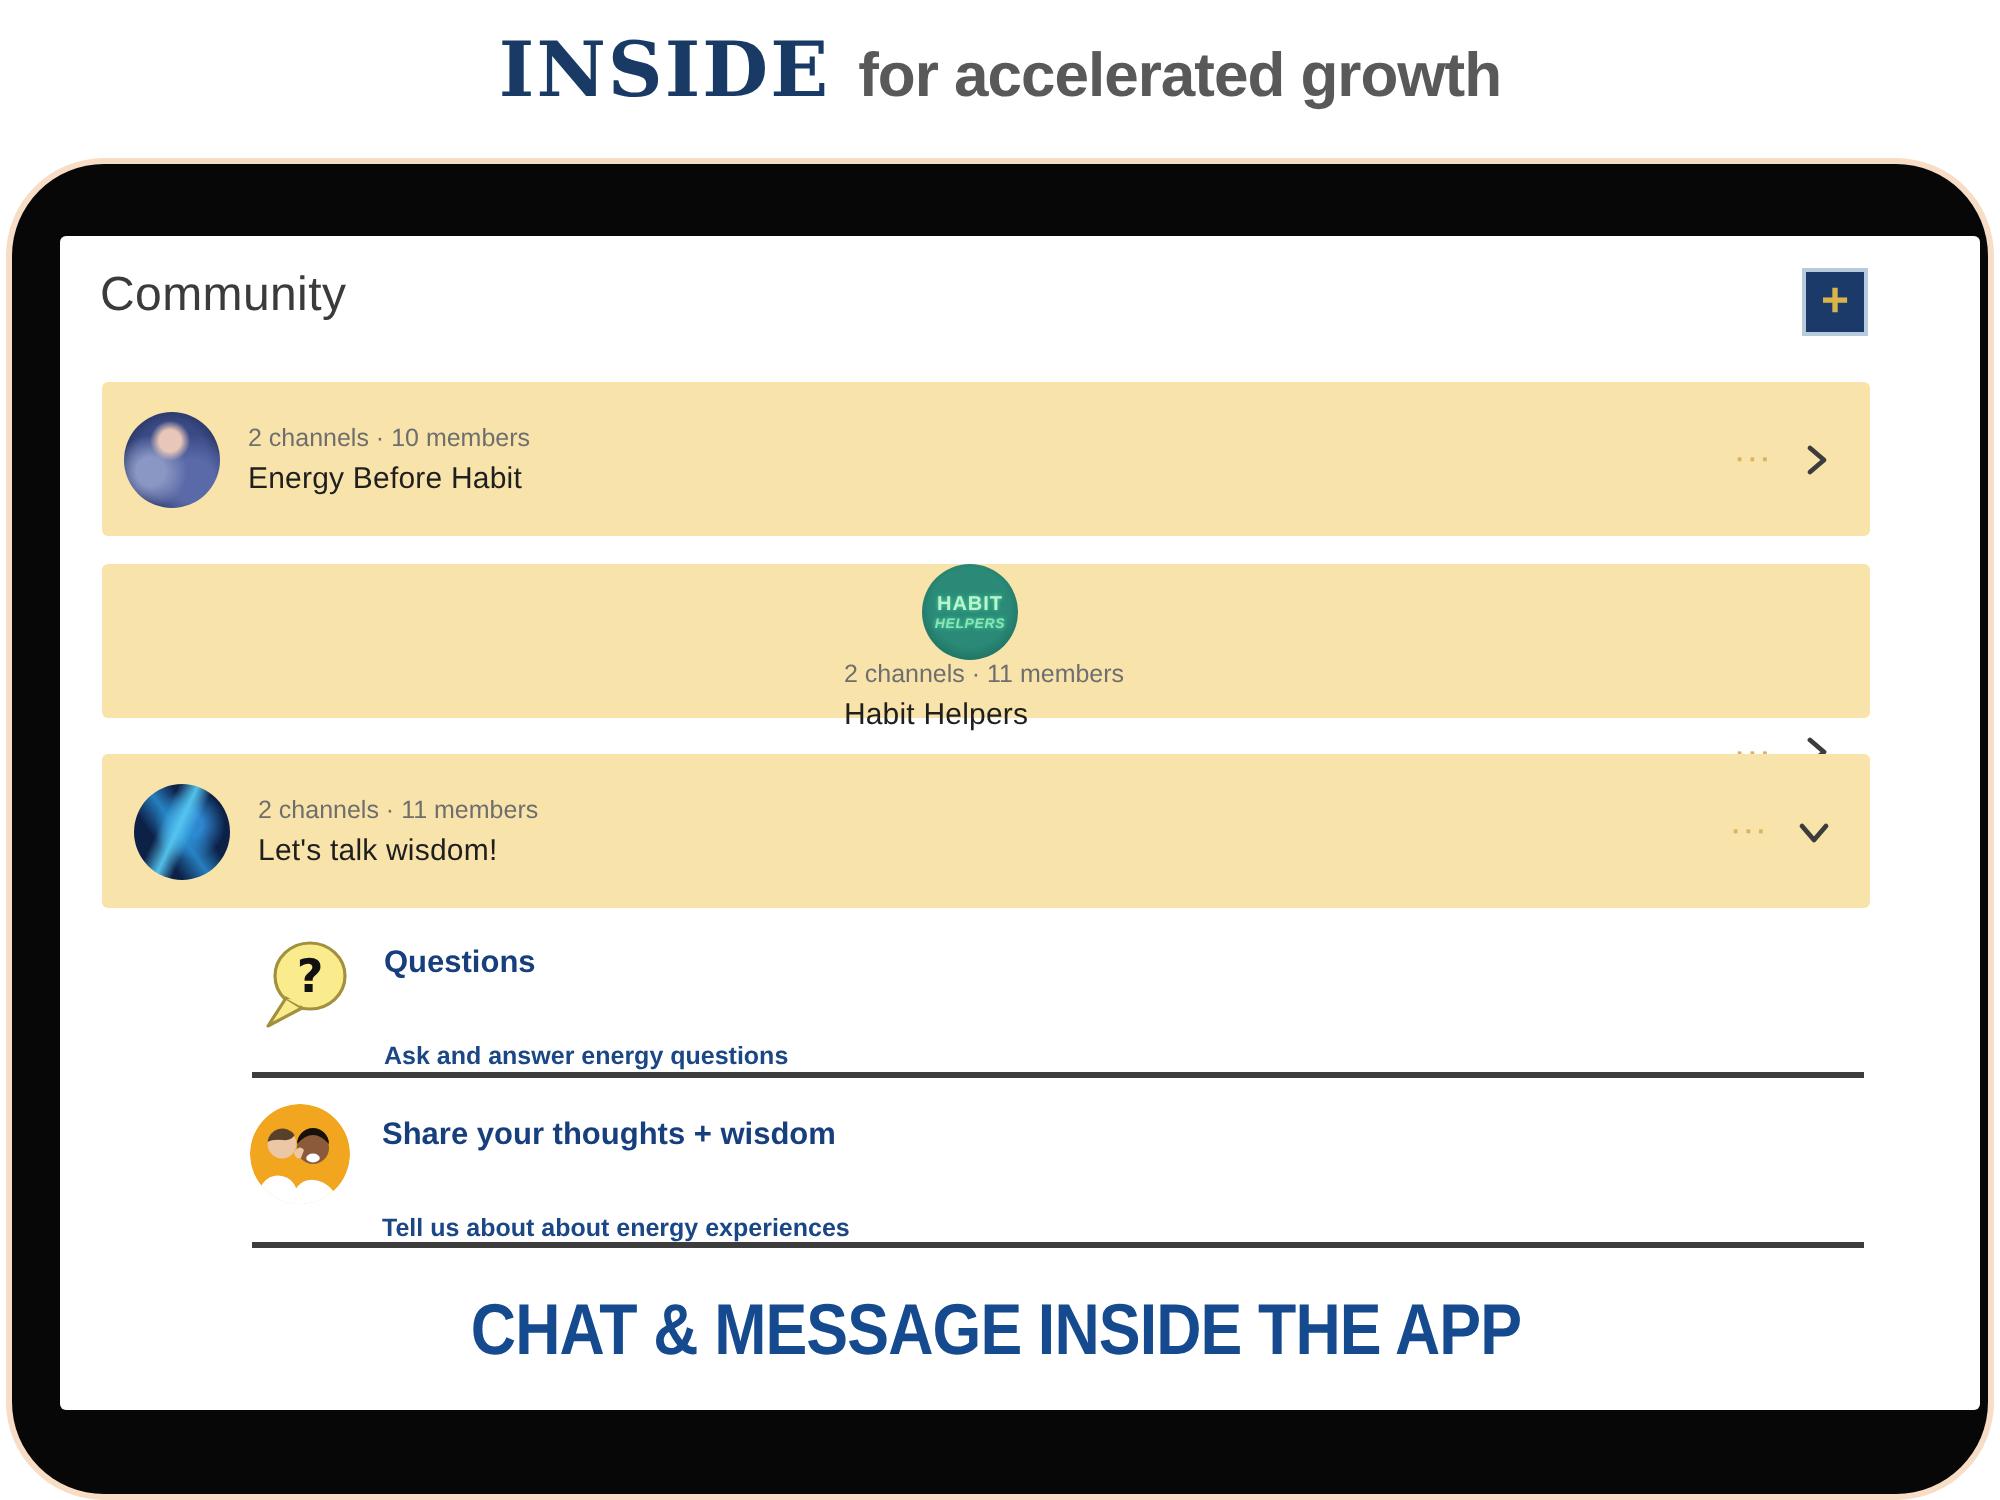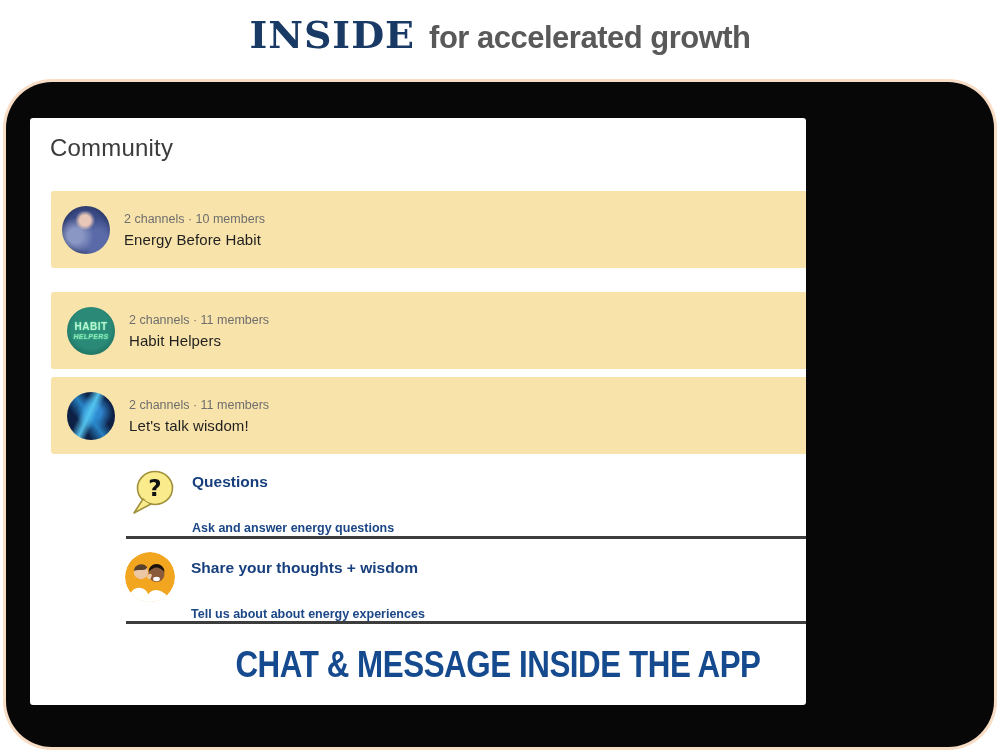--- a/index.html
+++ b/index.html
@@ -12,36 +12,36 @@
   .page-header { position:absolute; top:12px; left:0; width:1000px;
                  display:flex; justify-content:center; align-items:baseline; gap:14px; }
   .brand { font-family:"DejaVu Serif", serif; font-weight:bold; font-size:38px;
            color:#1a3a66; letter-spacing:1px; }
   .tagline { font-size:31px; font-weight:bold; color:#595959; letter-spacing:-0.5px;text-align:right; }
 
   
   .tablet { position:absolute; left:6px; top:82px; width:988px; height:665px;
             background:#070707; border-radius:46px;
             box-shadow:0 0 0 3px #f7dcc6; }
-  .screen { position:absolute; left:24px; top:36px; width:776px; height:587px;
+  .screen { position:absolute; left:24px; top:36px; width:960px; height:587px;
             background:#ffffff; border-radius:3px; overflow:hidden; }
 
   
   .app-title { position:absolute; left:20px; top:16px; font-size:24px; font-weight:500;
                color:#3b3b3b; letter-spacing:0.2px; }
   .add-btn { position:absolute; left:871px; top:16px; width:33px; height:34px;
              background:#1b3a6a; border:2px solid #b7cbdc; display:flex;
              align-items:center; justify-content:center; cursor:pointer;
              color:#d9b44a; font-size:24px; font-weight:bold; line-height:1; }
 
   
   .card { position:absolute; left:21px; width:884px; height:77px; background:#f8e3aa;
           border-radius:3px; display:flex; align-items:center;
           padding:0 18px 0 16px; cursor:pointer; }
-  .card1 { top:73px;padding-left:11px; } .card2 { top:174px; } .card3 { top:259px; }
+  .card1 { top:73px;padding-left:11px; } .card2 { top:164px;flex-direction:column; } .card3 { top:259px; }
   .avatar { width:48px; height:48px; border-radius:50%; margin-right:14px;
             flex:none; overflow:hidden; position:relative; }
   .avatar-energy-woman {
      background:
        radial-gradient(circle at 48% 30%, #e8c7b8 0 13%, rgba(232,199,184,0) 24%),
        radial-gradient(circle at 28% 62%, #8a97c4 0 16%, rgba(138,151,196,0) 40%),
        radial-gradient(circle at 72% 72%, #5a6aa8 0 22%, rgba(90,106,168,0) 48%),
        radial-gradient(circle at 50% 50%, #3a4a85 0 55%, #161f3d 100%); }
   .avatar-habit { background:radial-gradient(circle at 50% 45%, #2a8a77 0 55%, #145a4e 100%);
      display:flex; flex-direction:column; align-items:center; justify-content:center; }

